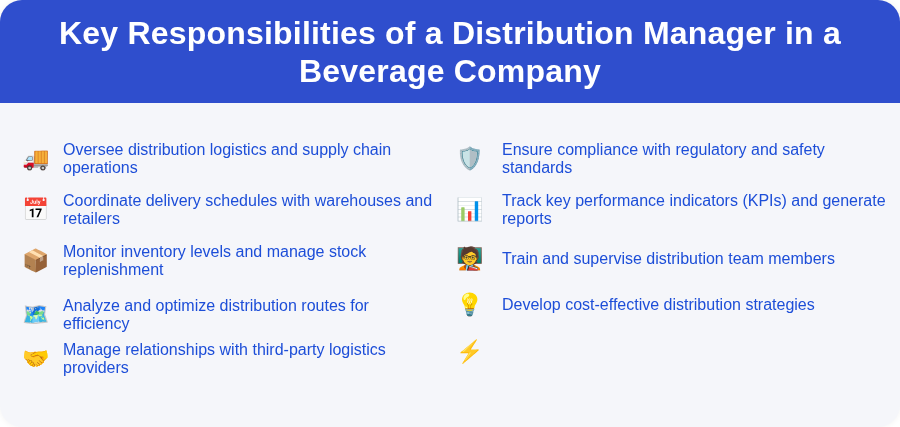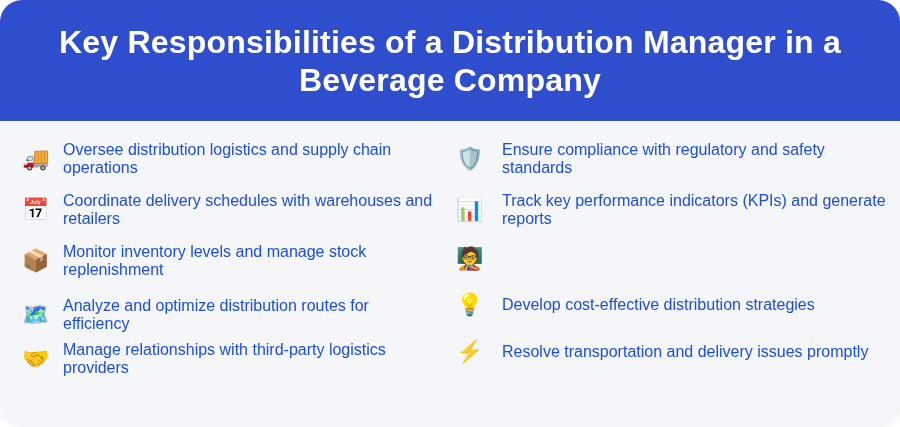--- a/index.html
+++ b/index.html
@@ -15,21 +15,21 @@
       left: 0;
       top: 0;
       width: 900px;
       height: 427px;
       border-radius: 22px;
       background: #f5f6fa;
       overflow: hidden;
       box-shadow: 0 0 6px rgba(0,0,0,0.06);
     }
     .header {
-      height: 121px;
+      height: 103px;
       background: #2f4ecd;
       display: flex;
       align-items: center;
       justify-content: center;
       text-align: center;
     }
     .title {
       font-family: "Liberation Sans", sans-serif;
       font-weight: bold;
       font-size: 32px;
@@ -112,24 +112,24 @@
       <div class="item" style="top:20px">
         <span class="icon">🛡️</span>
         <span class="text">Ensure compliance with regulatory and safety standards</span>
       </div>
       <div class="item" style="top:71px">
         <span class="icon">📊</span>
         <span class="text">Track key performance indicators (KPIs) and generate reports</span>
       </div>
       <div class="item" style="top:124px">
         <span class="icon">🧑‍🏫</span>
+        <span class="text">Train and supervise distribution team members</span>
       </div>
       <div class="item" style="top:170px">
         <span class="icon">💡</span>
         <span class="text">Develop cost-effective distribution strategies</span>
       </div>
       <div class="item" style="top:217px">
         <span class="icon">⚡</span>
-        <span class="text">Resolve transportation and delivery issues promptly</span>
       </div>
     </div>
   </div>
 </div>
 
 </body></html>

